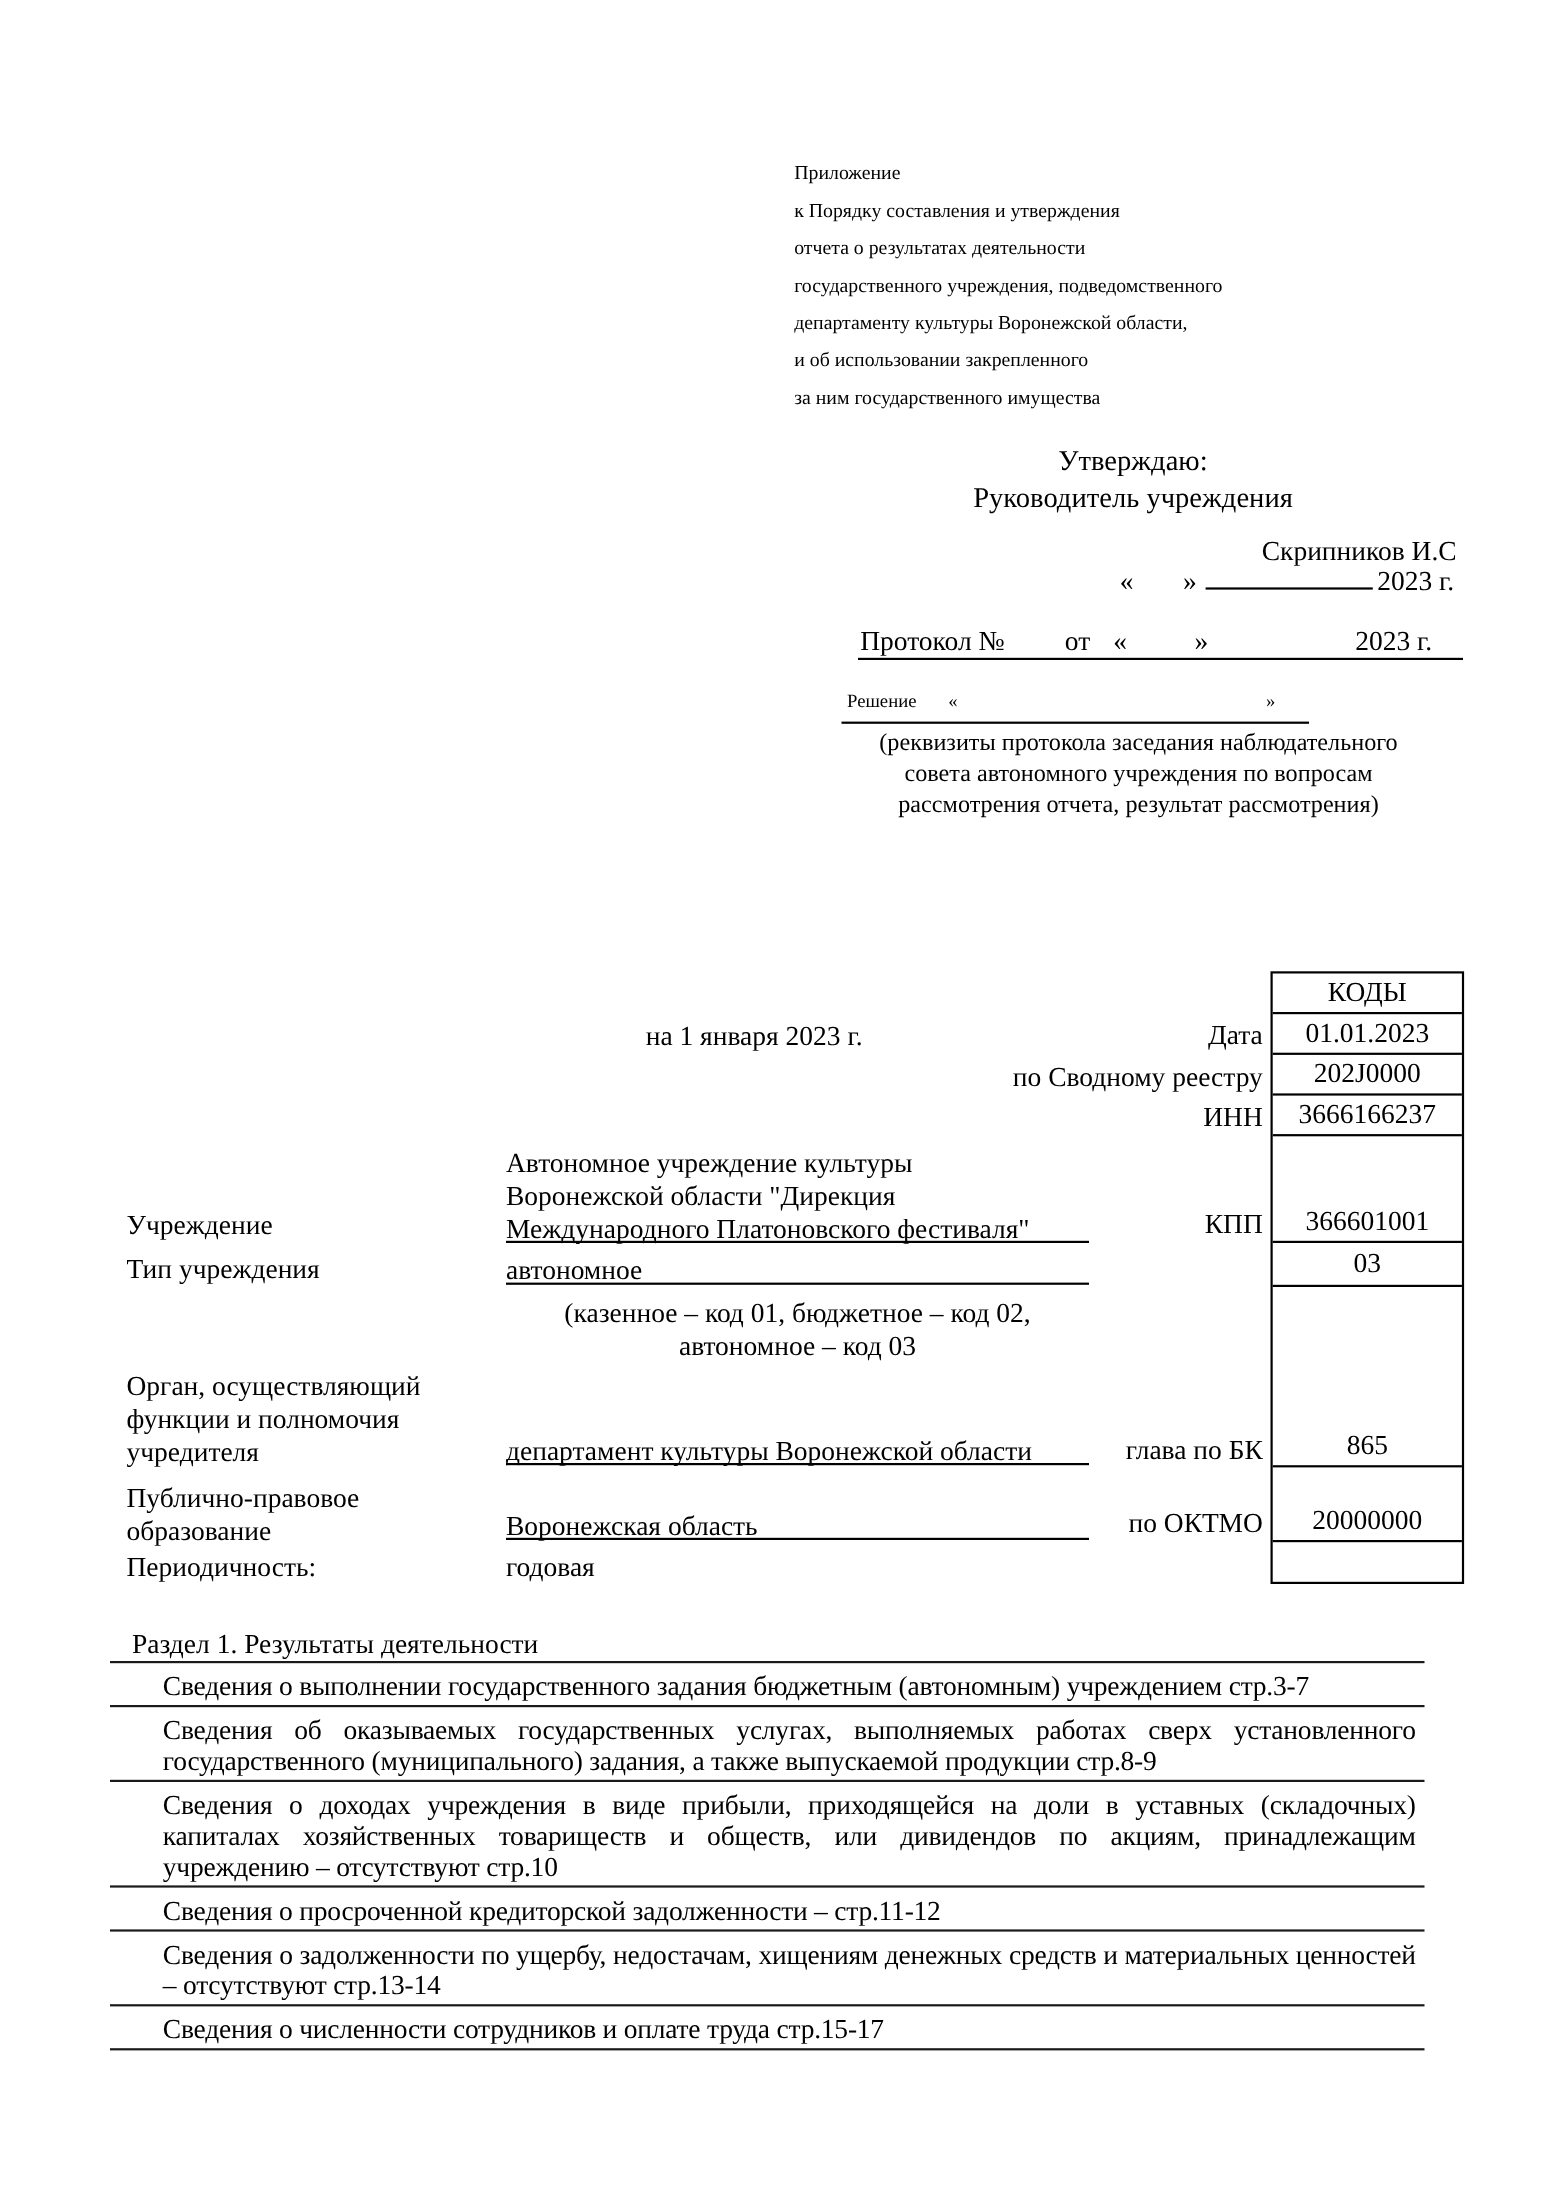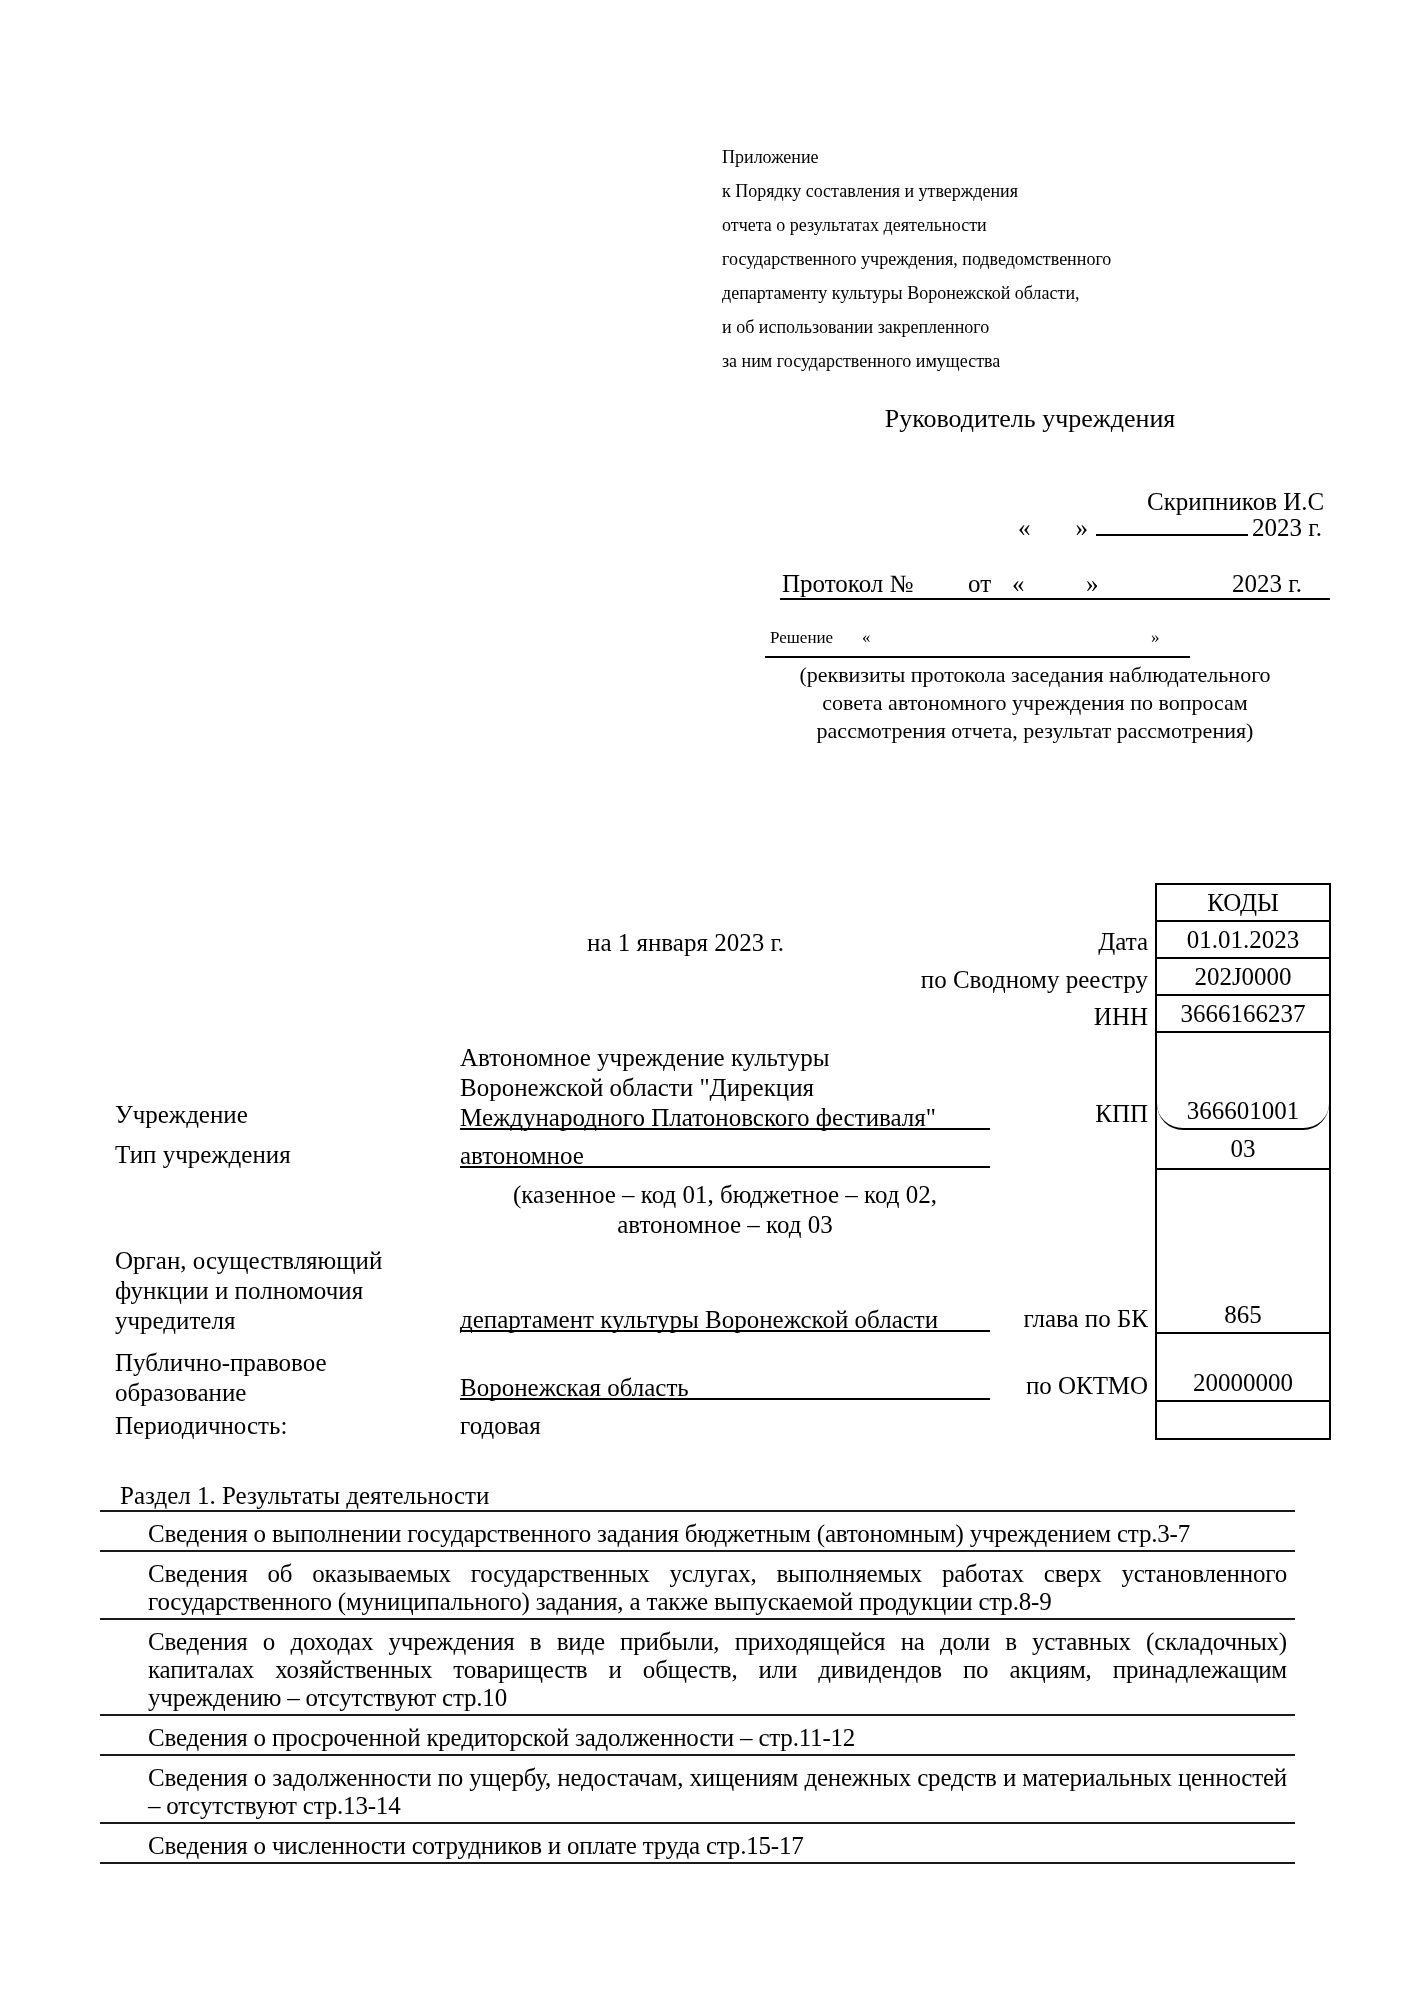--- a/index.html
+++ b/index.html
@@ -40,21 +40,21 @@
   .lb-inn{top:1003px;}
   .lb-kpp{top:1100px;}
   .lb-bk{top:1305px;}
   .lb-oktmo{top:1372px;}
   .codes-table{left:1155px;top:883px;width:176px;border:2px solid #000;box-sizing:border-box;font-size:25px;}
   .crow{box-sizing:border-box;border-bottom:2px solid #000;display:flex;justify-content:center;align-items:center;}
   .crow.tall{align-items:flex-end;padding-bottom:3px;}
   .crow.last{border-bottom:none;}
   .h37{height:37px;}
   .h40{height:40px;}
-  .h97{height:97px;border-radius:26px;}
+  .h97{height:97px;}
   .h164{height:164px;}
   .h68{height:68px;}
   .h36{height:36px;}
   .flabel{left:115px;font-size:25px;line-height:30px;white-space:nowrap;}
   .fl-institution{top:1100px;}
   .fl-type{top:1140px;}
   .fl-founder{top:1246px;}
   .fl-ppo{top:1348px;}
   .fl-period{top:1411px;}
   .fvalue{left:460px;width:530px;font-size:25px;line-height:30px;white-space:nowrap;}
@@ -82,20 +82,21 @@
     <div>Приложение</div>
     <div>к Порядку составления и утверждения</div>
     <div>отчета о результатах деятельности</div>
     <div>государственного учреждения, подведомственного</div>
     <div>департаменту культуры Воронежской области,</div>
     <div>и об использовании закрепленного</div>
     <div>за ним государственного имущества</div>
   </div>
 
   <div class="abs approve">
+    <div>Утверждаю:</div>
     <div>Руководитель учреждения</div>
   </div>
 
   <div class="abs sig-name">Скрипников И.С</div>
 
   <div class="abs sig-date">
     <span>«</span><span class="gap"></span><span>»</span><span class="blank"></span><span>2023 г.</span>
   </div>
 
   <div class="abs protocol-line">

